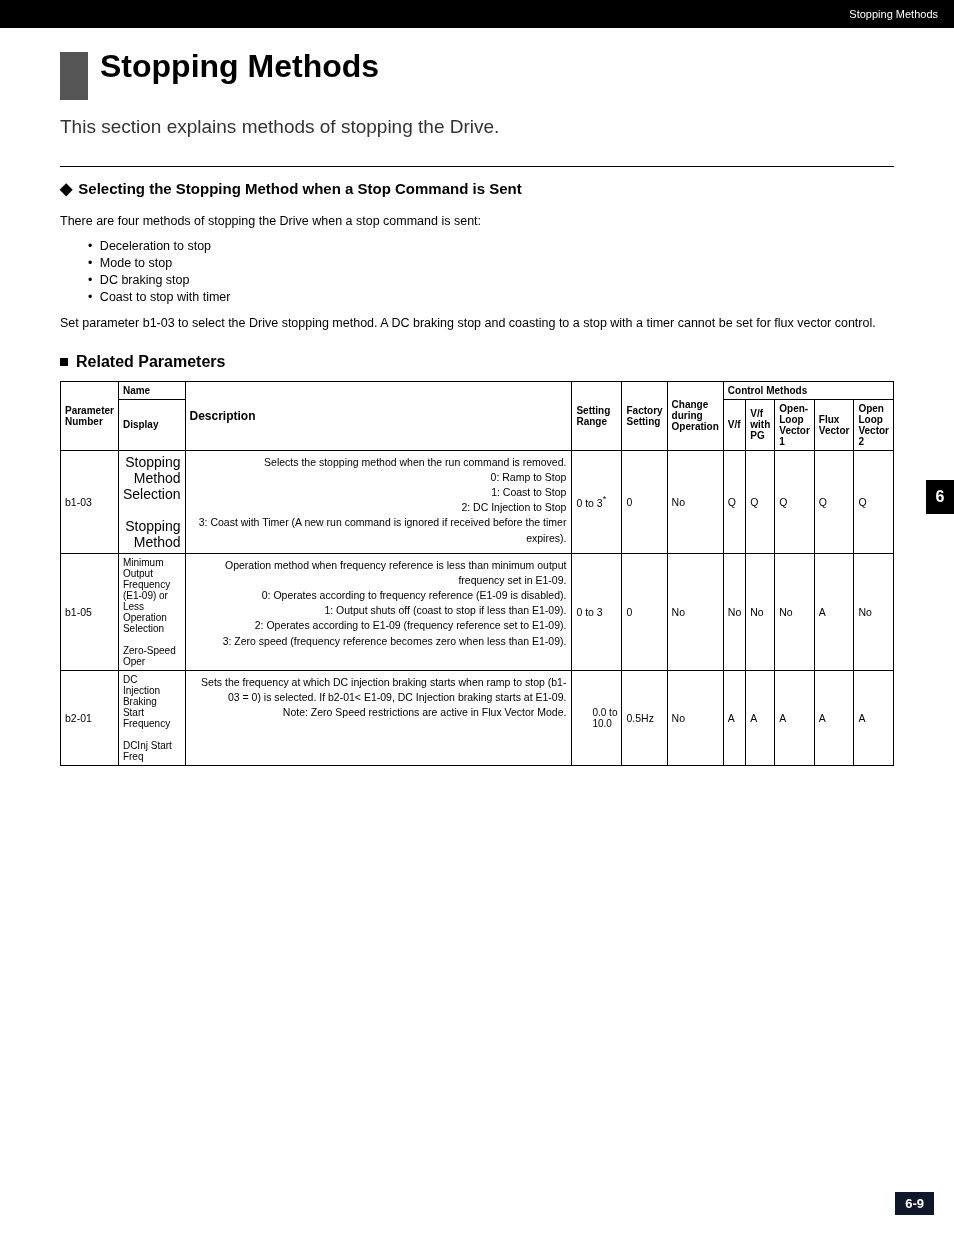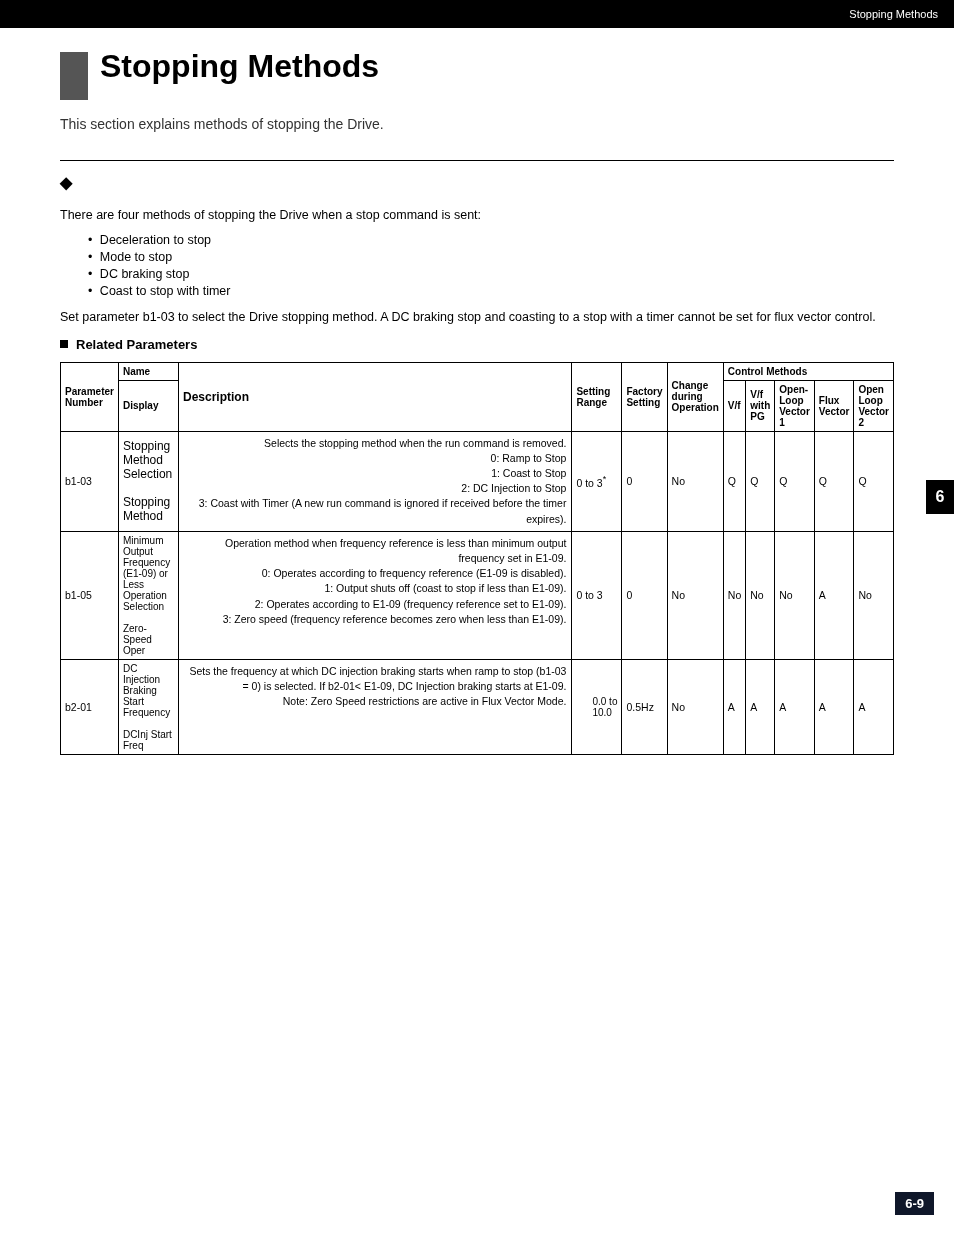--- a/index.html
+++ b/index.html
@@ -47,21 +47,21 @@
       flex-shrink: 0;
       margin-top: 4px;
     }
     .page-title {
       font-size: 32px;
       font-weight: bold;
       color: #000;
     }
 
     .subtitle {
-      font-size: 14px;
+      font-size: 19px;
       margin-bottom: 28px;
       margin-left: 0;
       color: #333;
     }
 
     
     .section-divider {
       border: none;
       border-top: 1.5px solid #000;
       margin-bottom: 12px;
@@ -94,23 +94,23 @@
       font-size: 12.5px;
       margin-bottom: 3px;
       list-style: none;
     }
     .bullet-list li::before {
       content: "• ";
       margin-right: 4px;
     }
 
     .sub-section-title {
-      font-size: 13px;
-      font-weight: bold;
-      margin-top: 10px;
+      font-size: 16px;
+      font-weight: bold;
+      margin-top: 20px;
       margin-bottom: 10px;
       display: flex;
       align-items: center;
       gap: 4px;
     }
     .square-bullet {
       display: inline-block;
       width: 8px;
       height: 8px;
       background: #000;
@@ -192,20 +192,21 @@
     <div class="title-accent"></div>
     <h1 class="page-title">Stopping Methods</h1>
   </div>
 
   <p class="subtitle">This section explains methods of stopping the Drive.</p>
 
   <hr class="section-divider">
 
   <div class="section-heading">
     <span class="diamond-icon">◆</span>
+    <span>Selecting the Stopping Method when a Stop Command is Sent</span>
   </div>
 
   <p class="body-text">There are four methods of stopping the Drive when a stop command is sent:</p>
 
   <ul class="bullet-list">
     <li>Deceleration to stop</li>
     <li>Mode to stop</li>
     <li>DC braking stop</li>
     <li>Coast to stop with timer</li>
   </ul>
@@ -234,21 +235,21 @@
         <th>V/f<br>with<br>PG</th>
         <th>Open-<br>Loop<br>Vector<br>1</th>
         <th>Flux<br>Vector</th>
         <th>Open<br>Loop<br>Vector<br>2</th>
       </tr>
     </thead>
     <tbody>
 
       <tr>
         <td rowspan="1" class="param-number">b1-03</td>
-        <td style="text-align:left; font-size:12px;">
+        <td style="text-align:right; font-size:14px;">
           Stopping<br>Method<br>Selection<br><br>Stopping<br>Method
         </td>
         <td class="description-cell" style="font-size:10.5px; line-height:1.45;">
           Selects the stopping method when the run command is removed.<br>
           0: Ramp to Stop<br>
           1: Coast to Stop<br>
           2: DC Injection to Stop<br>
           3: Coast with Timer (A new run command is ignored if received before the timer expires).
         </td>
         <td>0 to 3<span class="small-note">*</span></td>

